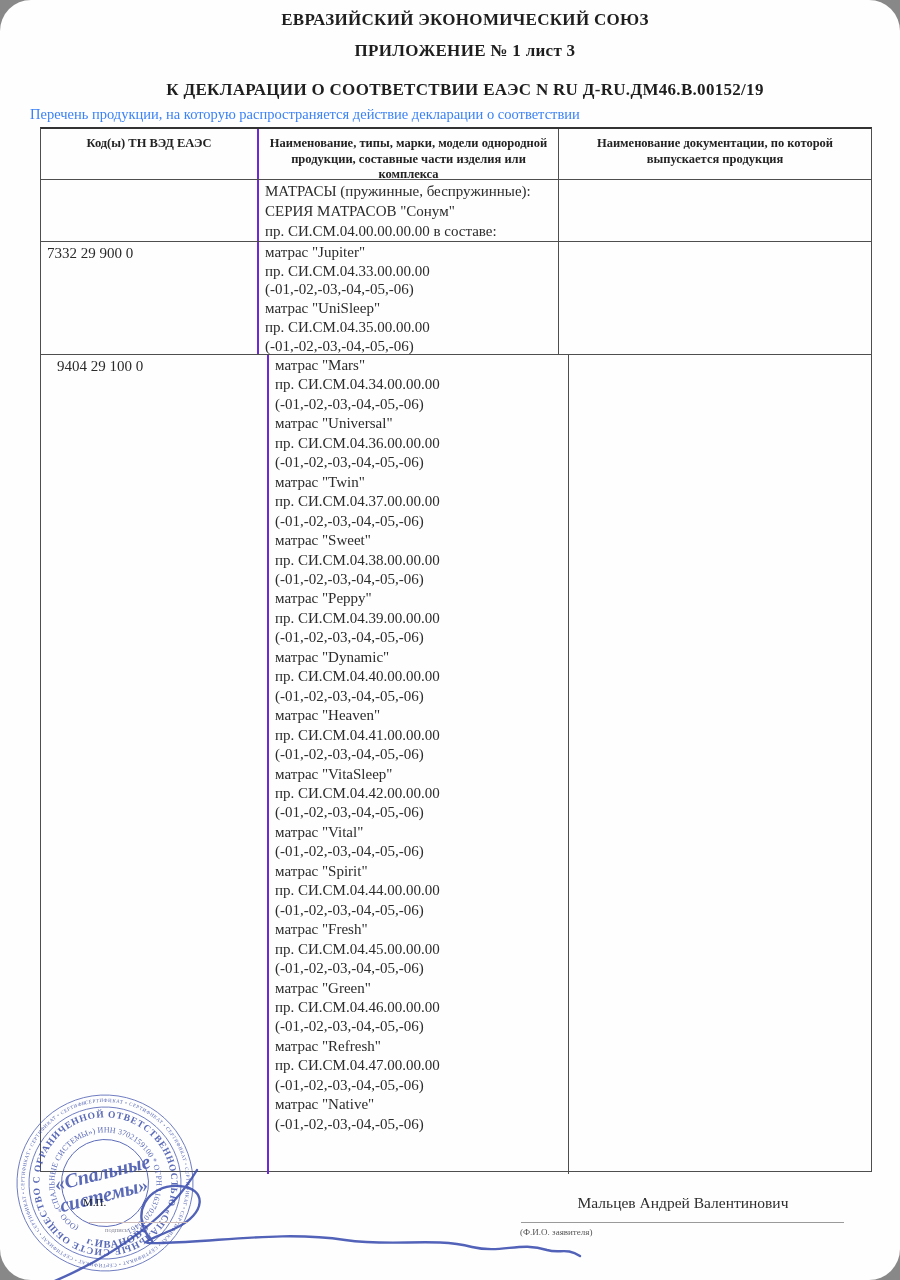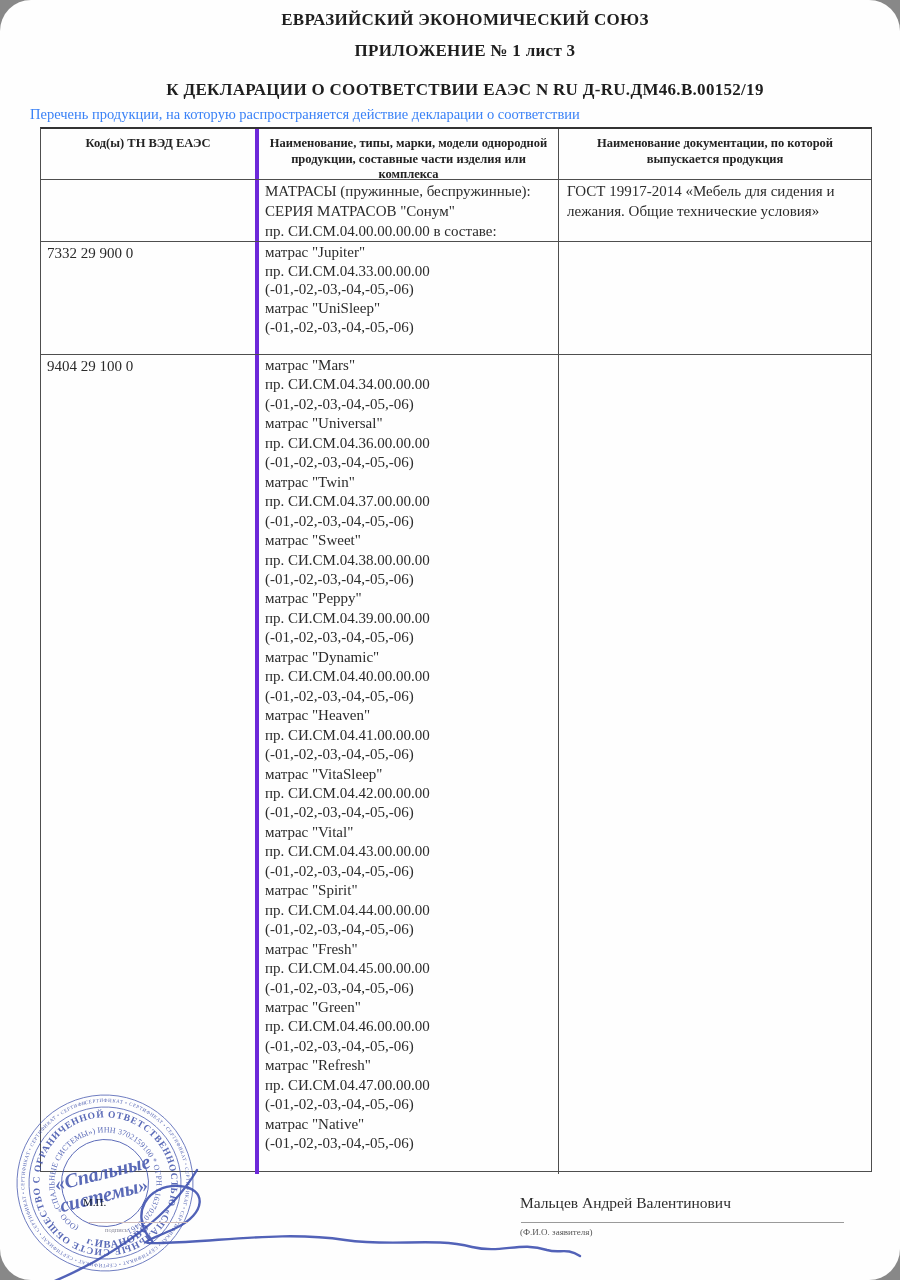--- a/index.html
+++ b/index.html
@@ -11,39 +11,39 @@
   .t2{position:absolute;left:0;top:41px;width:100%;}
   .t3{position:absolute;left:0;top:66px;width:100%;margin-top:14px;}
   .caption{position:absolute;left:0;top:106px;width:100%;text-align:left;font-size:14.5px;color:#3b82f6;}
   
   .tbl{position:absolute;left:40px;top:127px;width:832px;height:1045px;
        border-left:1px solid #4e4e4e;border-right:1px solid #4e4e4e;border-bottom:1px solid #4e4e4e;
        border-top:2px solid #333;box-sizing:border-box;}
   .trow{display:flex;width:100%;box-sizing:border-box;border-bottom:1px solid #4e4e4e;}
   .trow:last-child{border-bottom:none;}
   .cell{box-sizing:border-box;overflow:hidden;}
-  .c1{width:218px;border-right:4px solid #6d28d9;}
+  .c1{width:218px;border-right:2px solid #6d28d9;}
   .c2{width:300px;border-right:1px solid #4e4e4e;}
   .c3{flex:1;}
   .hrow{height:51px;}
   .hcell{font-weight:bold;font-size:12.5px;line-height:15.5px;text-align:center;padding:7px 6px 0 6px;color:#232323;}
   .r0{height:62px;}
   .r1{height:113px;}
-  .r2{height:819px;}
+  .r2{height:819px;margin-left:10px;}
   .body-cell{font-size:15px;padding:1px 4px 0 6px;color:#2b2b2b;}
   .r0 .lines div{line-height:20px;white-space:nowrap;}
   .r1 .lines div{line-height:18.7px;white-space:nowrap;}
   .r2 .lines div{line-height:19.45px;white-space:nowrap;}
   .code{line-height:20px;}
   .doc-text{font-size:15px;line-height:20px;padding:1px 8px 0 8px;}
   
   .mp{position:absolute;left:83px;top:1196px;font-size:11px;color:#0f172a;z-index:6;}
   .sig-line{position:absolute;left:88px;top:1222px;width:100px;border-top:1px solid #cdbcbc;z-index:5;}
   .sig-cap{position:absolute;left:105px;top:1226px;font-size:6.5px;color:#8a8a9a;z-index:6;}
-  .applicant-name{position:absolute;left:520px;top:1194px;width:326px;text-align:left;font-size:15.5px;color:#2e2e2e;}
+  .applicant-name{position:absolute;left:520px;top:1194px;width:326px;text-align:center;font-size:15.5px;color:#2e2e2e;}
   .applicant-line{position:absolute;left:521px;top:1222px;width:323px;border-top:1px solid #9a9a9a;}
   .applicant-cap{position:absolute;left:520px;top:1227px;width:326px;font-size:9px;color:#555;}
   .overlay{position:absolute;left:0;top:0;width:900px;height:1280px;pointer-events:none;}
   .stamp-text{font-family:"Liberation Serif",serif;}
 </style>
 </head>
 <body>
 
 <div class="page">
 
@@ -61,29 +61,29 @@
       <div class="cell c3 hcell">Наименование документации, по которой выпускается продукция</div>
     </div>
     <div id="tbody">
         <div class="trow r0">
           <div class="cell c1 body-cell code"></div>
           <div class="cell c2 body-cell lines">
             <div>МАТРАСЫ (пружинные, беспружинные):</div>
             <div>СЕРИЯ МАТРАСОВ "Сонум"</div>
             <div>пр. СИ.СМ.04.00.00.00.00 в составе:</div>
           </div>
-          <div class="cell c3 doc-text">ГОСТ 19917-2014 «Мебель для сидения и лежания. Общие технические условия»</div>
         </div>
         <div class="trow r1">
           <div class="cell c1 body-cell code">7332 29 900 0</div>
           <div class="cell c2 body-cell lines">
             <div>матрас "Jupiter"</div>
             <div>пр. СИ.СМ.04.33.00.00.00</div>
             <div>(-01,-02,-03,-04,-05,-06)</div>
             <div>матрас "UniSleep"</div>
+            <div>пр. СИ.СМ.04.35.00.00.00</div>
             <div>(-01,-02,-03,-04,-05,-06)</div>
           </div>
           <div class="cell c3 doc-text"></div>
         </div>
         <div class="trow r2">
           <div class="cell c1 body-cell code">9404 29 100 0</div>
           <div class="cell c2 body-cell lines">
             <div>матрас "Mars"</div>
             <div>пр. СИ.СМ.04.34.00.00.00</div>
             <div>(-01,-02,-03,-04,-05,-06)</div>
@@ -102,21 +102,20 @@
             <div>матрас "Dynamic"</div>
             <div>пр. СИ.СМ.04.40.00.00.00</div>
             <div>(-01,-02,-03,-04,-05,-06)</div>
             <div>матрас "Heaven"</div>
             <div>пр. СИ.СМ.04.41.00.00.00</div>
             <div>(-01,-02,-03,-04,-05,-06)</div>
             <div>матрас "VitaSleep"</div>
             <div>пр. СИ.СМ.04.42.00.00.00</div>
             <div>(-01,-02,-03,-04,-05,-06)</div>
             <div>матрас "Vital"</div>
-            <div>пр. СИ.СМ.04.43.00.00.00</div>
             <div>(-01,-02,-03,-04,-05,-06)</div>
             <div>матрас "Spirit"</div>
             <div>пр. СИ.СМ.04.44.00.00.00</div>
             <div>(-01,-02,-03,-04,-05,-06)</div>
             <div>матрас "Fresh"</div>
             <div>пр. СИ.СМ.04.45.00.00.00</div>
             <div>(-01,-02,-03,-04,-05,-06)</div>
             <div>матрас "Green"</div>
             <div>пр. СИ.СМ.04.46.00.00.00</div>
             <div>(-01,-02,-03,-04,-05,-06)</div>

